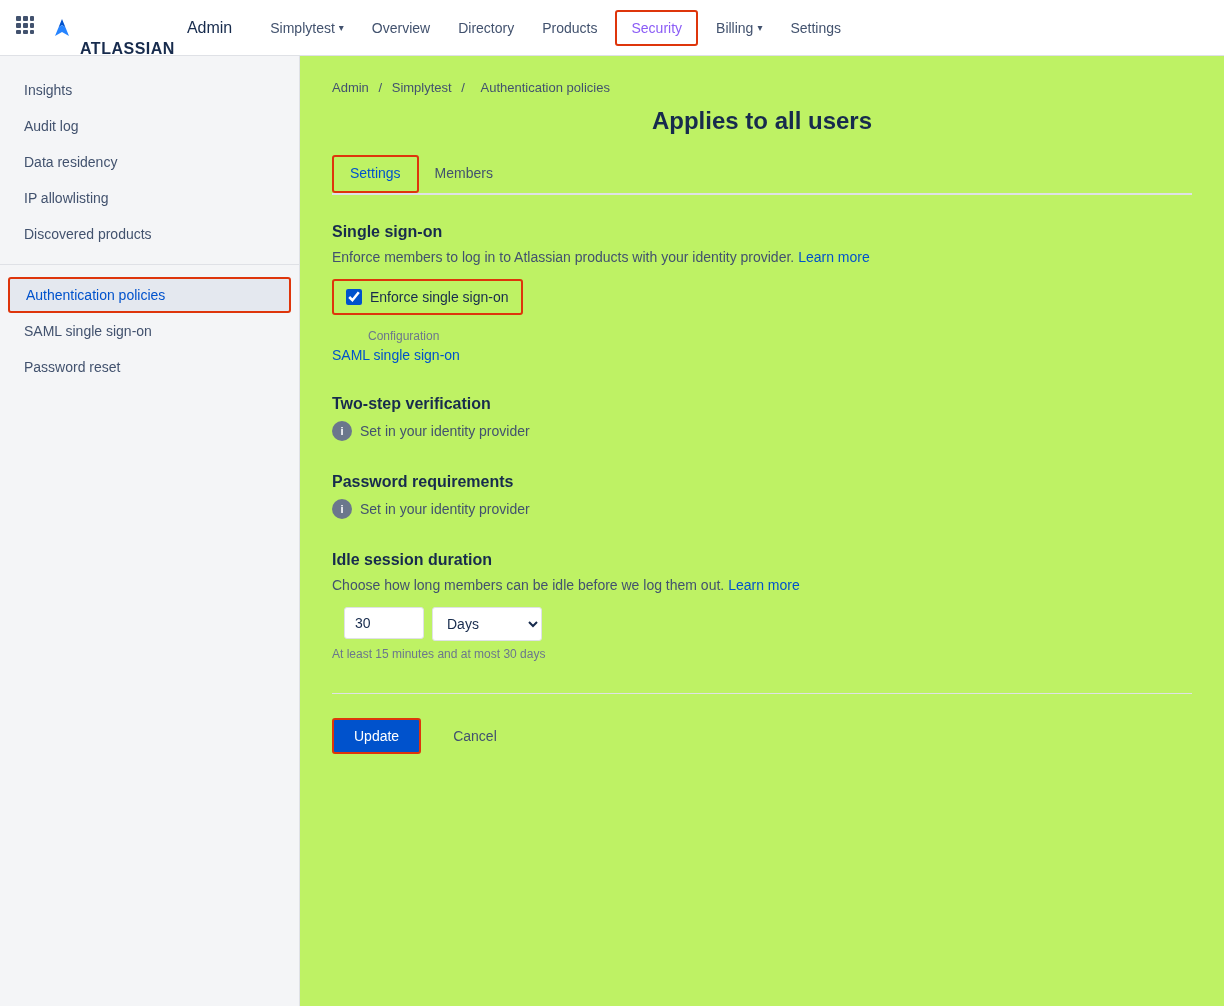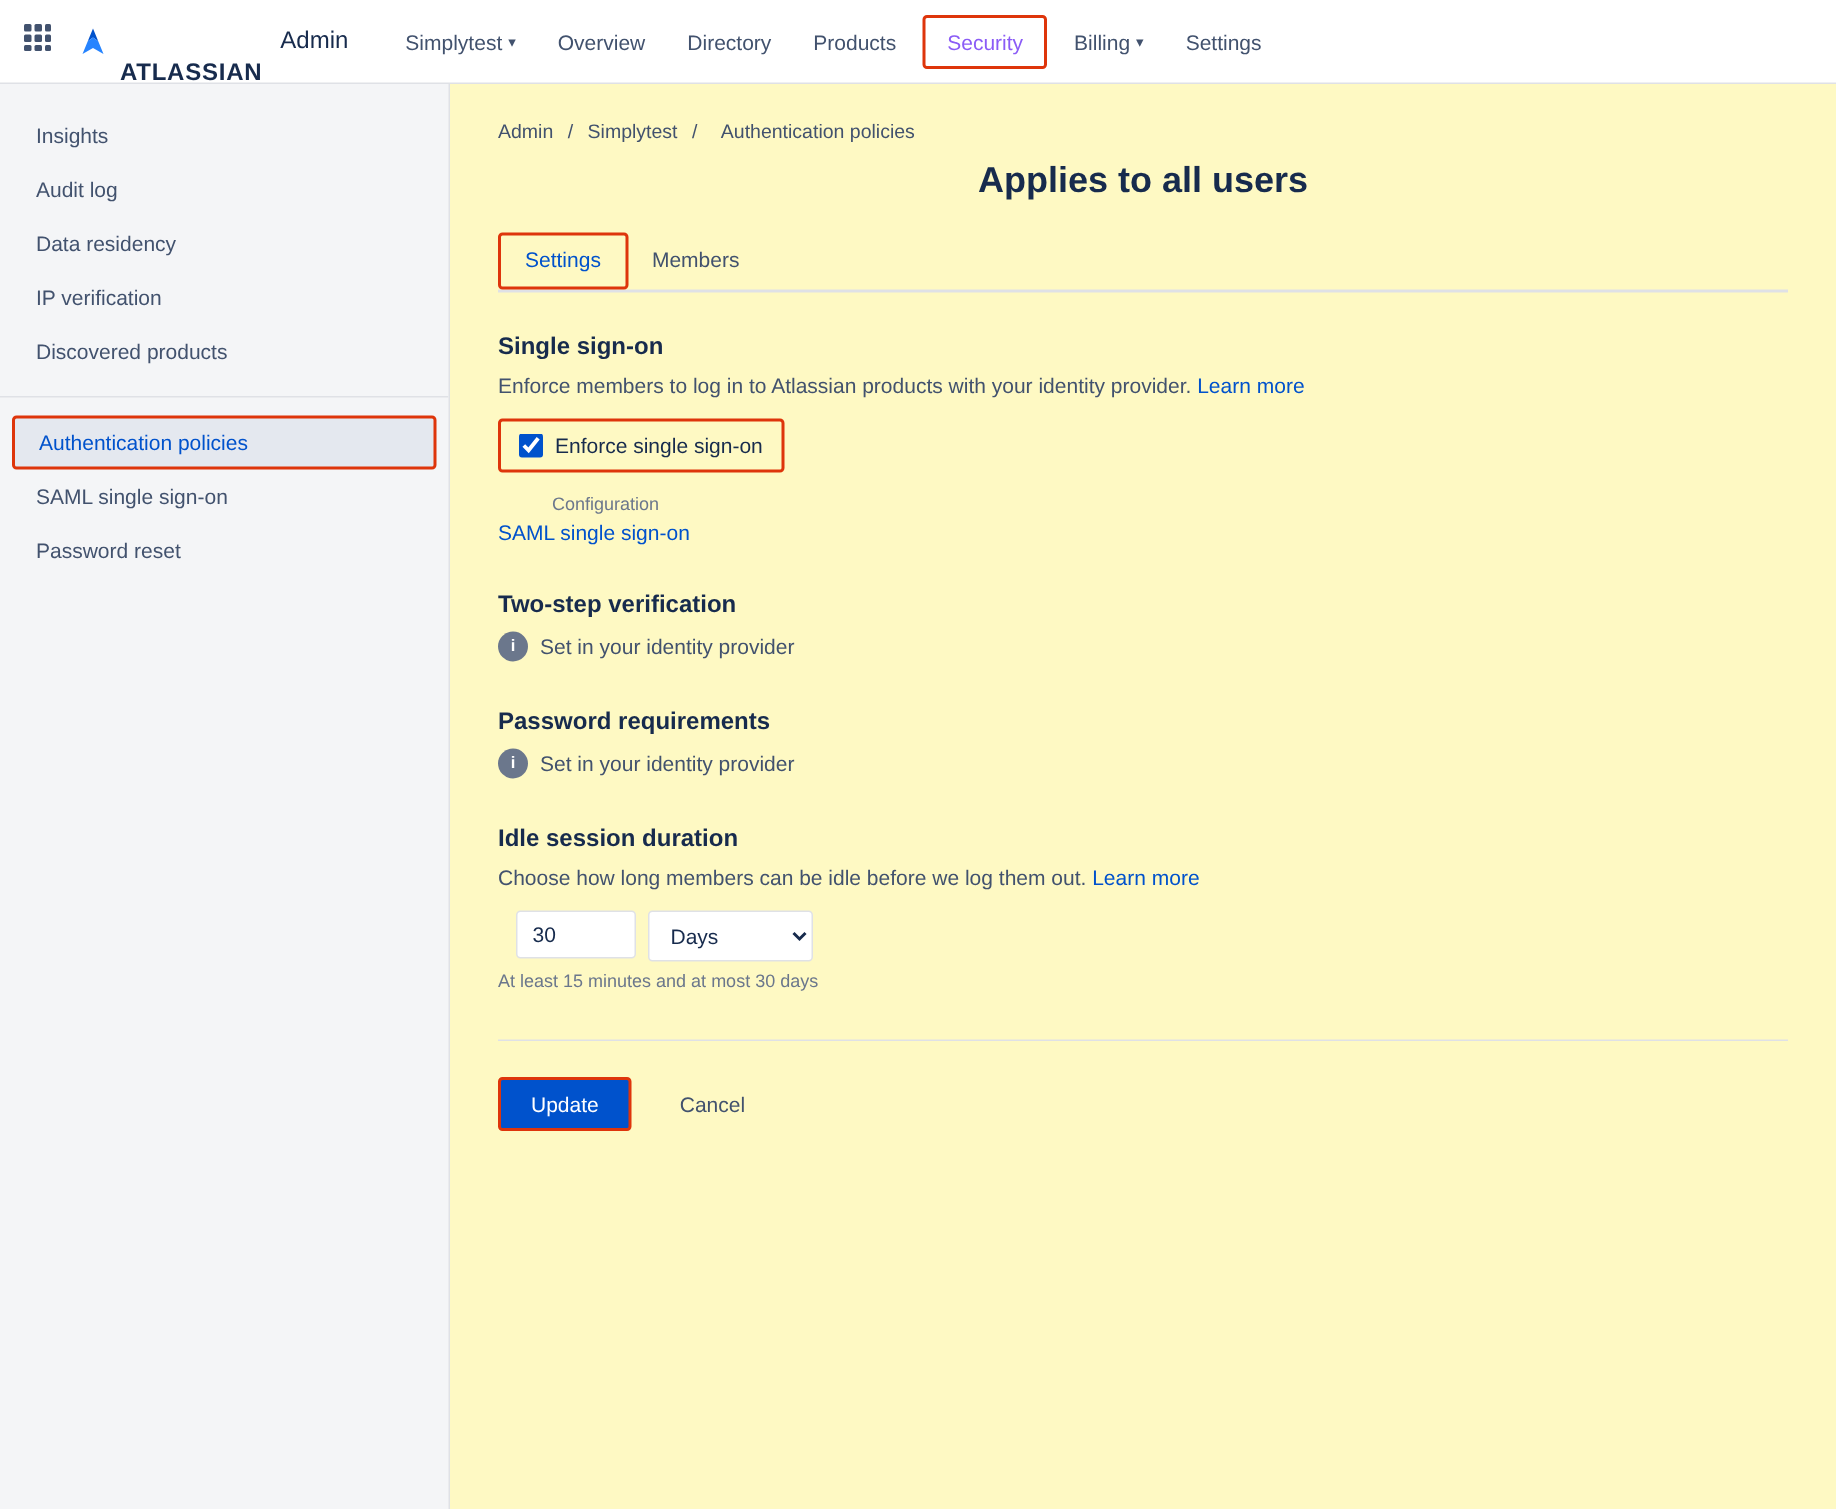--- a/index.html
+++ b/index.html
@@ -49,21 +49,21 @@
     .sidebar-item.active {
       background: #e4e8ef; color: #0052cc; font-weight: 500;
     }
     .sidebar-item.highlighted {
       border: 2px solid #de350b; border-radius: 3px;
       margin: 0 8px; padding: 8px 16px;
     }
     .sidebar-divider { border: none; border-top: 1px solid #dfe1e6; margin: 12px 0; }
 
     
-    .main-content { flex: 1; overflow-y: auto; padding: 24px 32px; background: #fef9c3; }
+    .main-content { flex: 1; overflow-y: auto; padding: 24px 32px; background: #bef264; }
 
     
     .breadcrumb { font-size: 13px; color: #42526e; margin-bottom: 12px; }
     .breadcrumb a { color: #42526e; text-decoration: none; }
     .breadcrumb span { margin: 0 6px; }
 
     
     .page-title { font-size: 24px; font-weight: 700; color: #172b4d; margin-bottom: 20px; text-align: center; }
 
     
@@ -201,21 +201,21 @@
     <div class="sidebar-item">
       <span>Insights</span>
     </div>
     <div class="sidebar-item">
       <span>Audit log</span>
     </div>
     <div class="sidebar-item">
       <span>Data residency</span>
     </div>
     <div class="sidebar-item">
-      <span>IP verification</span>
+      <span>IP allowlisting</span>
     </div>
     <div class="sidebar-item">
       <span>Discovered products</span>
     </div>
     <hr class="sidebar-divider">
     <div class="sidebar-item active highlighted">
       <span>Authentication policies</span>
     </div>
     <div class="sidebar-item">
       <span>SAML single sign-on</span>

